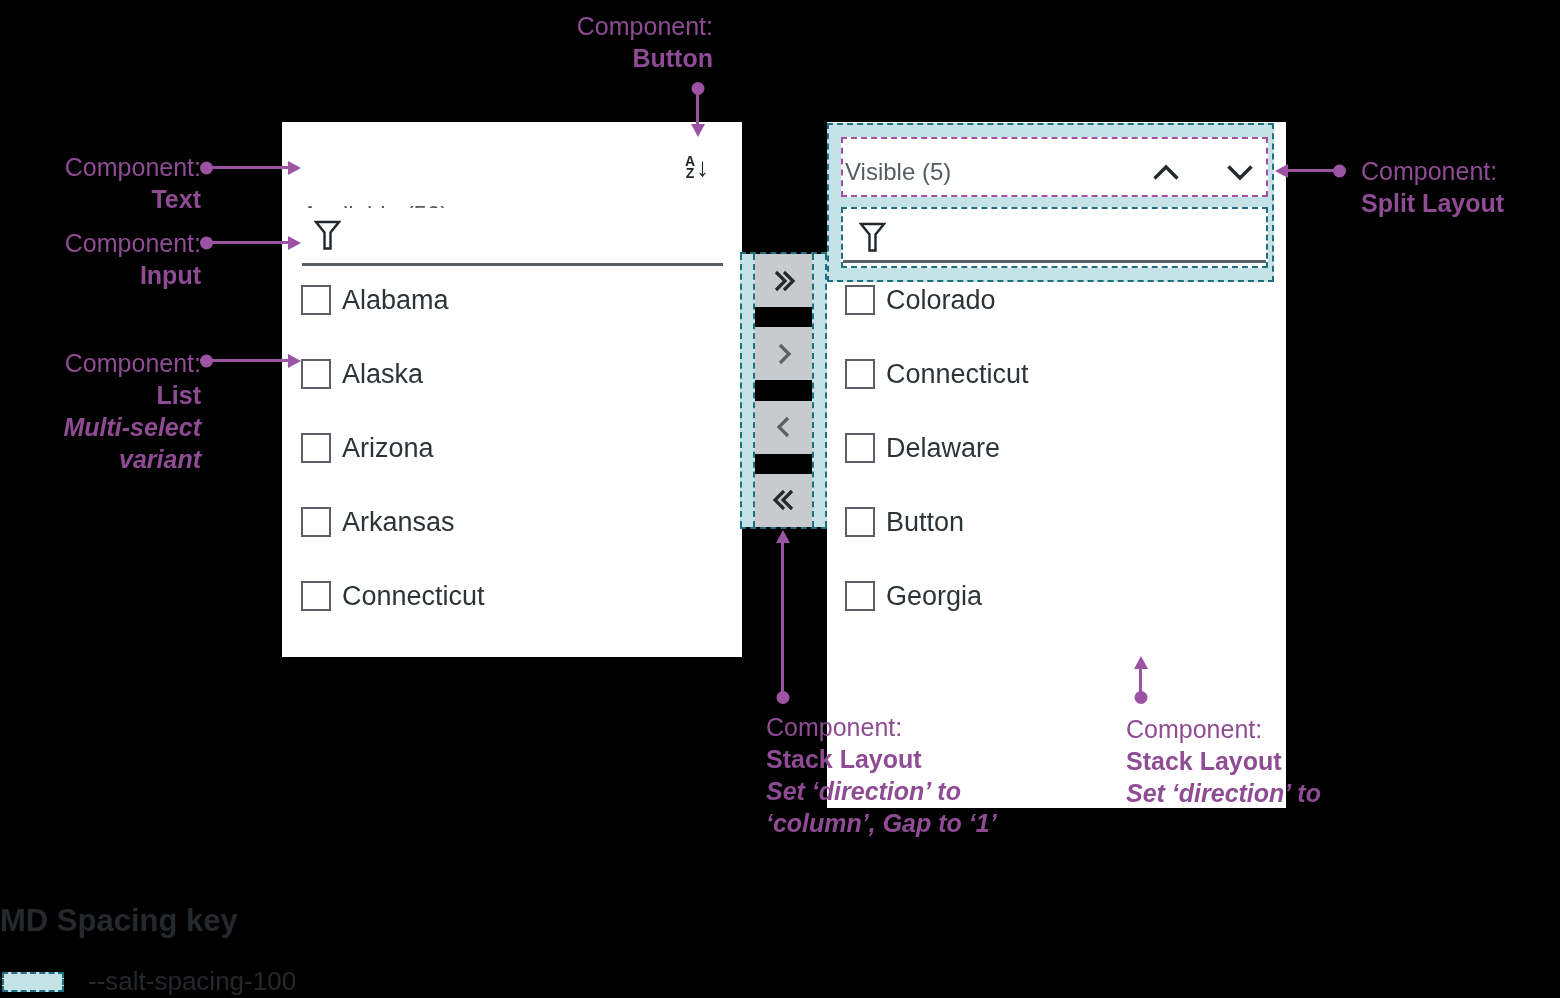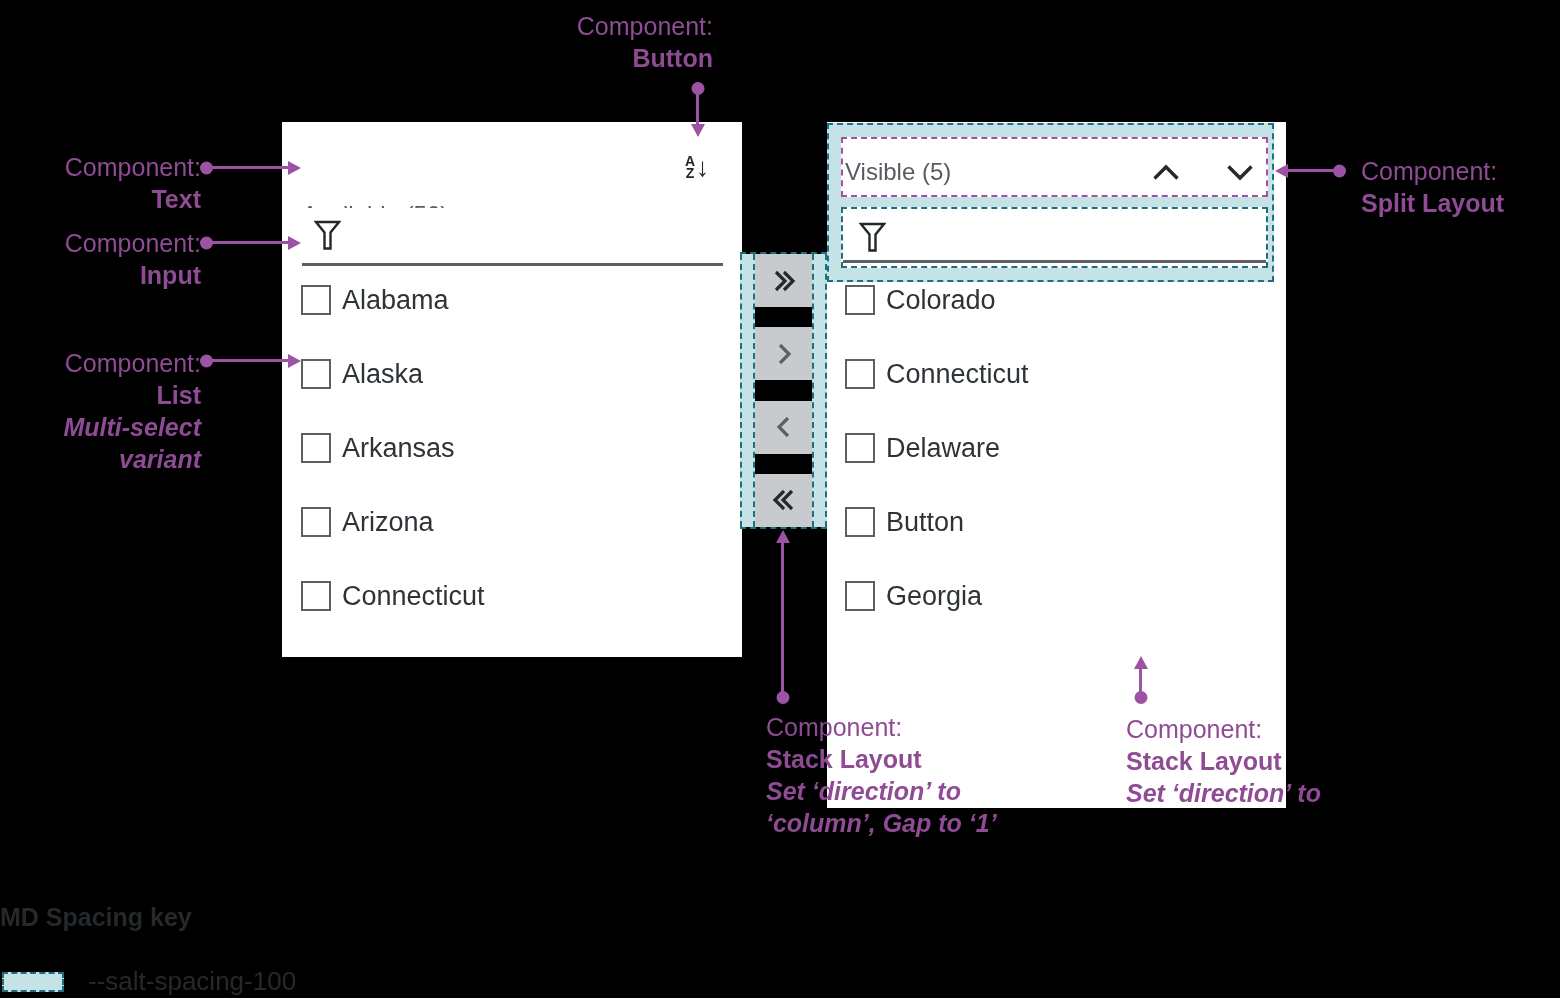--- a/index.html
+++ b/index.html
@@ -83,21 +83,21 @@
     border-left: 7px solid transparent; border-right: 7px solid transparent; border-bottom: 13px solid #9c53a4; }
   #arrow-text   { left: 206px;  top: 166px; width: 82px; }
   #arrow-input  { left: 206px;  top: 241px; width: 82px; }
   #arrow-list   { left: 206px;  top: 359px; width: 82px; }
   #arrow-button { left: 696px;  top: 88px;  height: 36px; }
   #arrow-split  { left: 1288px; top: 169px; width: 52px; }
   #arrow-stack-col { left: 781px;  top: 543px; height: 155px; }
   #arrow-stack-row { left: 1139px; top: 669px; height: 29px; }
 
   
-  #key-title { position: absolute; left: 0; top: 903px; font-size: 25px; font-weight: bold; color: #26292c; }
+  #key-title { position: absolute; left: 0; top: 903px; font-size: 31px; font-weight: bold; color: #26292c; }
   #key-swatch { position: absolute; left: 2px; top: 972px; width: 62px; height: 20px;
     background: #c5e3e6; border: 2px dashed #206f7f; }
   #key-token { position: absolute; left: 88px; top: 966px; font-size: 26px; color: #26292c; }
 </style>
 </head>
 <body>
 
 <div id="canvas">
 
   <div class="panel" id="available-panel">
@@ -126,26 +126,26 @@
           <span class="state-label">Alabama</span>
         </li>
 
         <li class="state-item">
           <span class="checkbox"></span>
           <span class="state-label">Alaska</span>
         </li>
 
         <li class="state-item">
           <span class="checkbox"></span>
+          <span class="state-label">Arizona</span>
+        </li>
+
+        <li class="state-item">
+          <span class="checkbox"></span>
           <span class="state-label">Arkansas</span>
-        </li>
-
-        <li class="state-item">
-          <span class="checkbox"></span>
-          <span class="state-label">Arizona</span>
         </li>
 
         <li class="state-item">
           <span class="checkbox"></span>
           <span class="state-label">Connecticut</span>
         </li>
       </ul>
   </div>
 
   <div class="panel" id="visible-panel">

